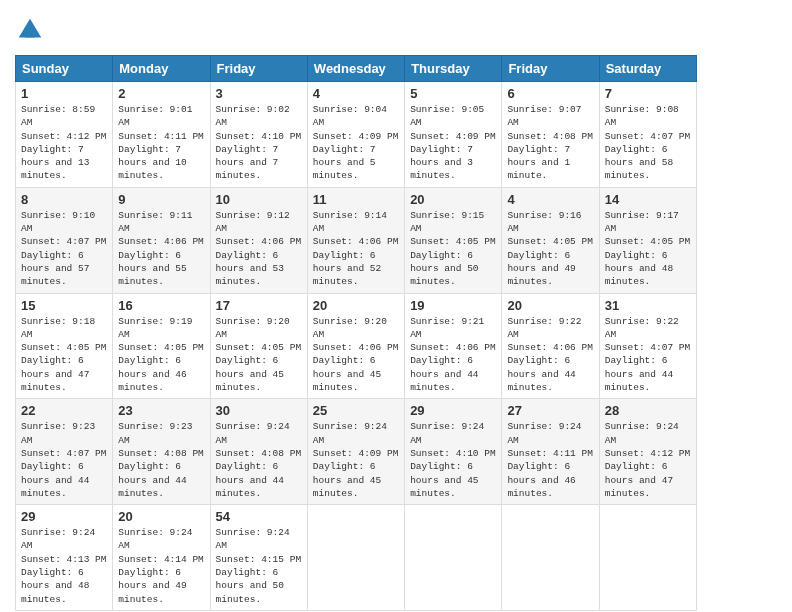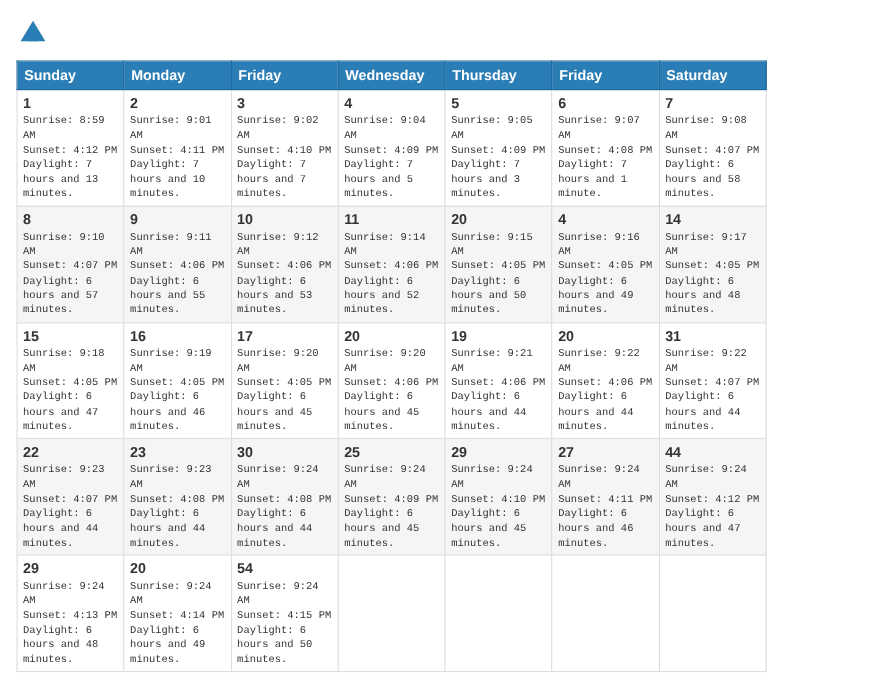--- a/index.html
+++ b/index.html
@@ -238,21 +238,21 @@
           </td>
           <td>
             <span class="day-num">29</span>
             <div class="day-info">Sunrise: 9:24 AM<br>Sunset: 4:10 PM<br>Daylight: 6 hours and 45 minutes.</div>
           </td>
           <td>
             <span class="day-num">27</span>
             <div class="day-info">Sunrise: 9:24 AM<br>Sunset: 4:11 PM<br>Daylight: 6 hours and 46 minutes.</div>
           </td>
           <td>
-            <span class="day-num">44</span>
+            <span class="day-num">28</span>
             <div class="day-info">Sunrise: 9:24 AM<br>Sunset: 4:12 PM<br>Daylight: 6 hours and 47 minutes.</div>
           </td>
         </tr>
         <tr>
           <td>
             <span class="day-num">29</span>
             <div class="day-info">Sunrise: 9:24 AM<br>Sunset: 4:13 PM<br>Daylight: 6 hours and 48 minutes.</div>
           </td>
           <td>
             <span class="day-num">20</span>

